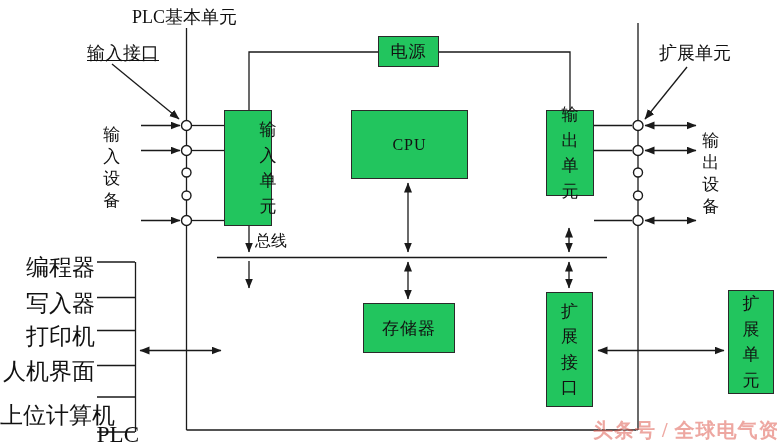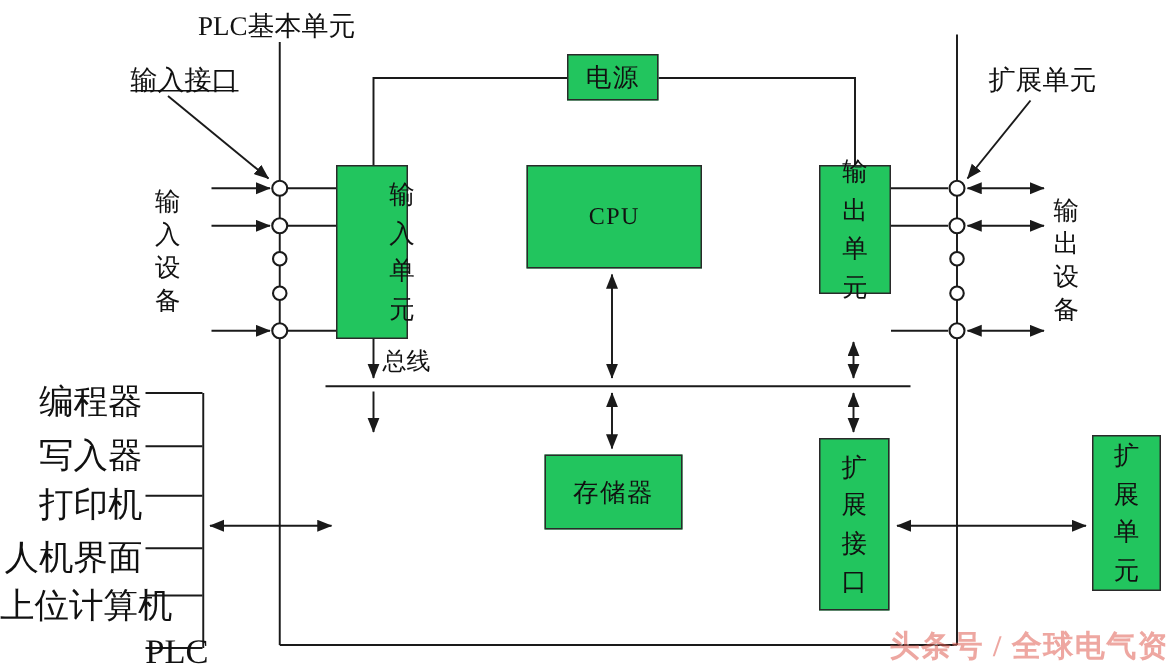--- a/index.html
+++ b/index.html
@@ -188,18 +188,18 @@
   <div class="label" style="left:87px; top:41px;text-decoration:underline;">输入接口</div>
   <div class="label" style="left:659px; top:41px;">扩展单元</div>
   <div class="label" style="left:255px; top:231px; font-size:16px;">总线</div>
   <div class="vlabel" style="left:102px; top:124px;">输入设备</div>
   <div class="vlabel" style="left:701px; top:130px;">输出设备</div>
 
   <div class="peri" style="top:252px;">编程器</div>
   <div class="peri" style="top:288px;">写入器</div>
   <div class="peri" style="top:321px;">打印机</div>
   <div class="peri" style="top:356px;">人机界面</div>
-  <div class="peri" style="top:388px;text-align:right;">上位计算机</div>
+  <div class="peri" style="top:400px;text-align:right;">上位计算机</div>
   <div class="peri" style="top:422px;margin-left:44px;">PLC</div>
 
   <div class="watermark">头条号 / 全球电气资源</div>
 
 </div>
 
 </body></html>

